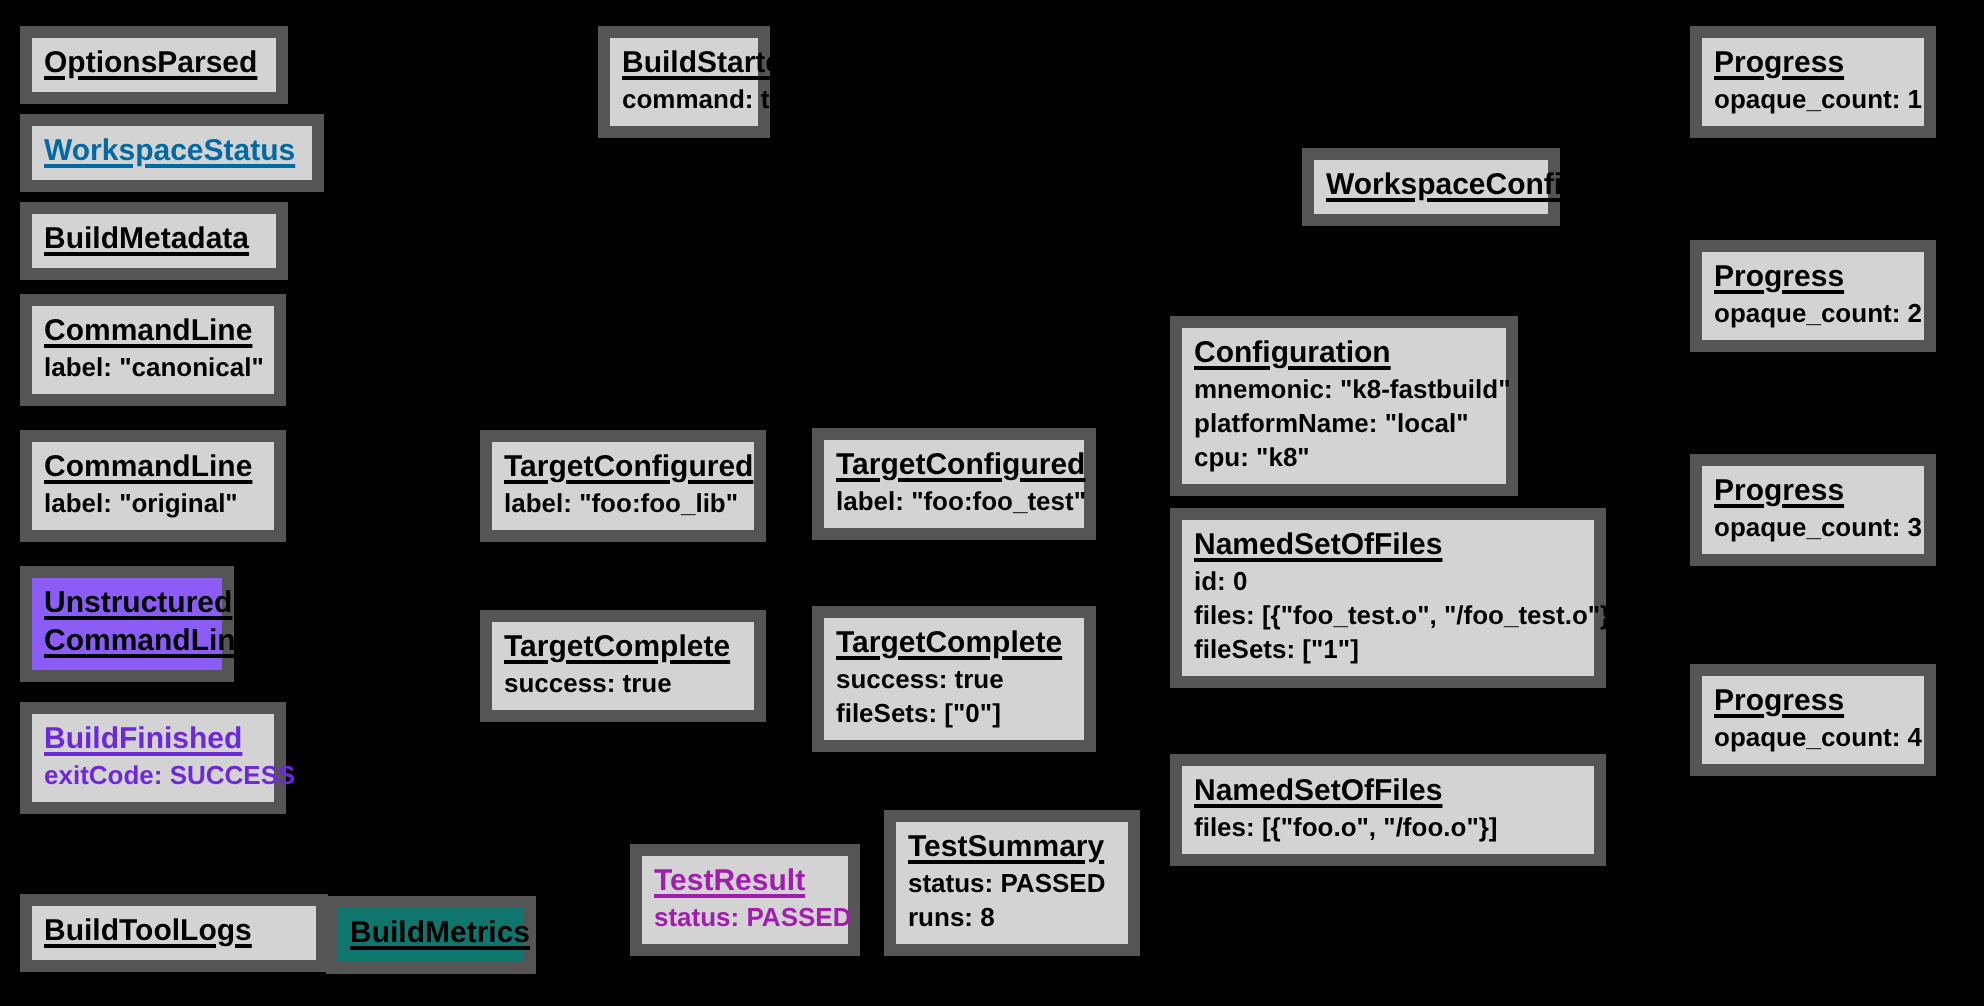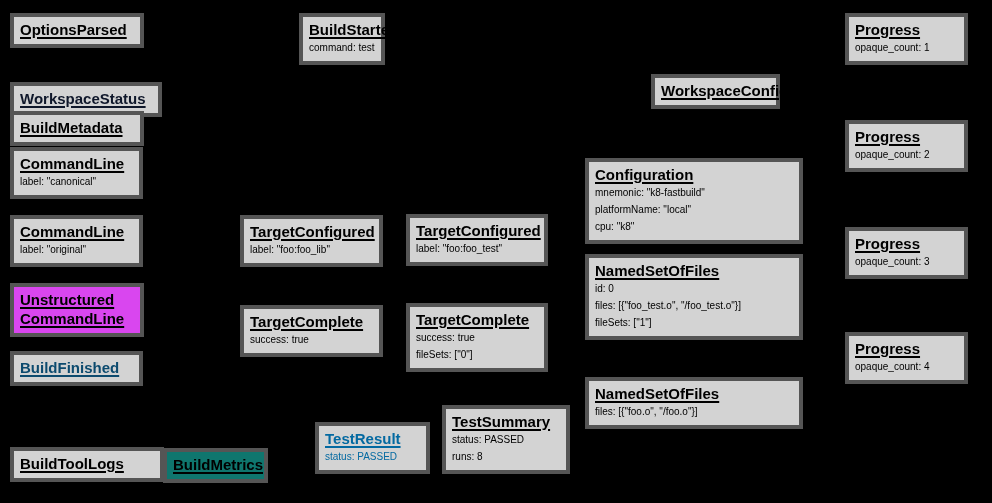--- a/index.html
+++ b/index.html
@@ -12,66 +12,68 @@
     width: 992px;
     height: 503px;
     background: #000000;
     overflow: hidden;
     font-family: "Liberation Sans", sans-serif;
   }
   .node {
     position: absolute;
     box-sizing: border-box;
     background: #d3d3d3;
-    border: 4px solid #1d4ed8;
+    border: 6px solid #1d4ed8;
     padding: 3px 6px 5px 6px;
     color: #000000;
   }
   .node-title {
     font-weight: bold;
     font-size: 15px;
     line-height: 19px;
     text-decoration: underline;
     text-decoration-thickness: 1.5px;
     text-underline-offset: 2px;
     white-space: nowrap;
   }
   .node-detail {
-    font-size: 10px;
+    font-size: 13px;
     line-height: 17px;
     white-space: nowrap;
+    font-weight: bold;
   }
 </style>
 </head>
 <body>
 
 <div id="diagram" style="background: rgb(0, 0, 0);">
     <div class="node" style="left: 10px; top: 13px; width: 134px; background: rgb(211, 211, 211); border-color: rgb(85, 85, 85); color: rgb(0, 0, 0);">
       <div class="node-title">OptionsParsed</div>
     </div>
-    <div class="node" style="left: 10px; top: 57px; width: 152px; background: rgb(211, 211, 211); border-color: rgb(85, 85, 85); color: #0f172a; margin-top: 25px;">
+    <div class="node" style="left: 10px; top: 57px; width: 152px; background: rgb(211, 211, 211); border-color: rgb(85, 85, 85); color: #0369a1;">
       <div class="node-title">WorkspaceStatus</div>
     </div>
-    <div class="node" style="left: 10px; top: 111px; width: 134px; background: rgb(211, 211, 211); border-color: rgb(85, 85, 85); color: rgb(0, 0, 0);">
+    <div class="node" style="left: 10px; top: 101px; width: 134px; background: rgb(211, 211, 211); border-color: rgb(85, 85, 85); color: rgb(0, 0, 0);">
       <div class="node-title">BuildMetadata</div>
     </div>
     <div class="node" style="left: 10px; top: 147px; width: 133px; background: rgb(211, 211, 211); border-color: rgb(85, 85, 85); color: rgb(0, 0, 0);">
       <div class="node-title">CommandLine</div>
       <div class="node-detail">label: "canonical"</div>
     </div>
     <div class="node" style="left: 10px; top: 215px; width: 133px; background: rgb(211, 211, 211); border-color: rgb(85, 85, 85); color: rgb(0, 0, 0);">
       <div class="node-title">CommandLine</div>
       <div class="node-detail">label: "original"</div>
     </div>
-    <div class="node" style="left: 10px; top: 283px; width: 134px; background: #d946ef; border-color: rgb(85, 85, 85); color: rgb(0, 0, 0);">
+    <div class="node" style="left: 10px; top: 283px; width: 107px; background: #8b5cf6; border-color: rgb(85, 85, 85); color: rgb(0, 0, 0);">
       <div class="node-title">Unstructured</div>
       <div class="node-title">CommandLine</div>
     </div>
-    <div class="node" style="left: 10px; top: 351px; width: 133px; background: rgb(211, 211, 211); border-color: rgb(85, 85, 85); color: #0c4a6e;">
+    <div class="node" style="left: 10px; top: 351px; width: 133px; background: rgb(211, 211, 211); border-color: rgb(85, 85, 85); color: #6d28d9;">
       <div class="node-title">BuildFinished</div>
+      <div class="node-detail">exitCode: SUCCESS</div>
     </div>
     <div class="node" style="left: 10px; top: 447px; width: 154px; background: rgb(211, 211, 211); border-color: rgb(85, 85, 85); color: rgb(0, 0, 0);">
       <div class="node-title">BuildToolLogs</div>
     </div>
     <div class="node" style="left: 163px; top: 448px; width: 105px; background: #0f766e; border-color: rgb(85, 85, 85); color: rgb(0, 0, 0);">
       <div class="node-title">BuildMetrics</div>
     </div>
     <div class="node" style="left: 299px; top: 13px; width: 86px; background: rgb(211, 211, 211); border-color: rgb(85, 85, 85); color: rgb(0, 0, 0);">
       <div class="node-title">BuildStarted</div>
       <div class="node-detail">command: test</div>
@@ -86,33 +88,33 @@
     </div>
     <div class="node" style="left: 406px; top: 214px; width: 142px; background: rgb(211, 211, 211); border-color: rgb(85, 85, 85); color: rgb(0, 0, 0);">
       <div class="node-title">TargetConfigured</div>
       <div class="node-detail">label: "foo:foo_test"</div>
     </div>
     <div class="node" style="left: 406px; top: 303px; width: 142px; background: rgb(211, 211, 211); border-color: rgb(85, 85, 85); color: rgb(0, 0, 0);">
       <div class="node-title">TargetComplete</div>
       <div class="node-detail">success: true</div>
       <div class="node-detail">fileSets: ["0"]</div>
     </div>
-    <div class="node" style="left: 315px; top: 422px; width: 115px; background: rgb(211, 211, 211); border-color: rgb(85, 85, 85); color: #0369a1;">
+    <div class="node" style="left: 315px; top: 422px; width: 115px; background: rgb(211, 211, 211); border-color: rgb(85, 85, 85); color: #a21caf;">
       <div class="node-title">TestResult</div>
       <div class="node-detail">status: PASSED</div>
     </div>
     <div class="node" style="left: 442px; top: 405px; width: 128px; background: rgb(211, 211, 211); border-color: rgb(85, 85, 85); color: rgb(0, 0, 0);">
       <div class="node-title">TestSummary</div>
       <div class="node-detail">status: PASSED</div>
       <div class="node-detail">runs: 8</div>
     </div>
     <div class="node" style="left: 651px; top: 74px; width: 129px; background: rgb(211, 211, 211); border-color: rgb(85, 85, 85); color: rgb(0, 0, 0);">
       <div class="node-title">WorkspaceConfig</div>
     </div>
-    <div class="node" style="left: 585px; top: 158px; width: 218px; background: rgb(211, 211, 211); border-color: rgb(85, 85, 85); color: rgb(0, 0, 0);">
+    <div class="node" style="left: 585px; top: 158px; width: 174px; background: rgb(211, 211, 211); border-color: rgb(85, 85, 85); color: rgb(0, 0, 0);">
       <div class="node-title">Configuration</div>
       <div class="node-detail">mnemonic: "k8-fastbuild"</div>
       <div class="node-detail">platformName: "local"</div>
       <div class="node-detail">cpu: "k8"</div>
     </div>
     <div class="node" style="left: 585px; top: 254px; width: 218px; background: rgb(211, 211, 211); border-color: rgb(85, 85, 85); color: rgb(0, 0, 0);">
       <div class="node-title">NamedSetOfFiles</div>
       <div class="node-detail">id: 0</div>
       <div class="node-detail">files: [{"foo_test.o", "/foo_test.o"}]</div>
       <div class="node-detail">fileSets: ["1"]</div>

